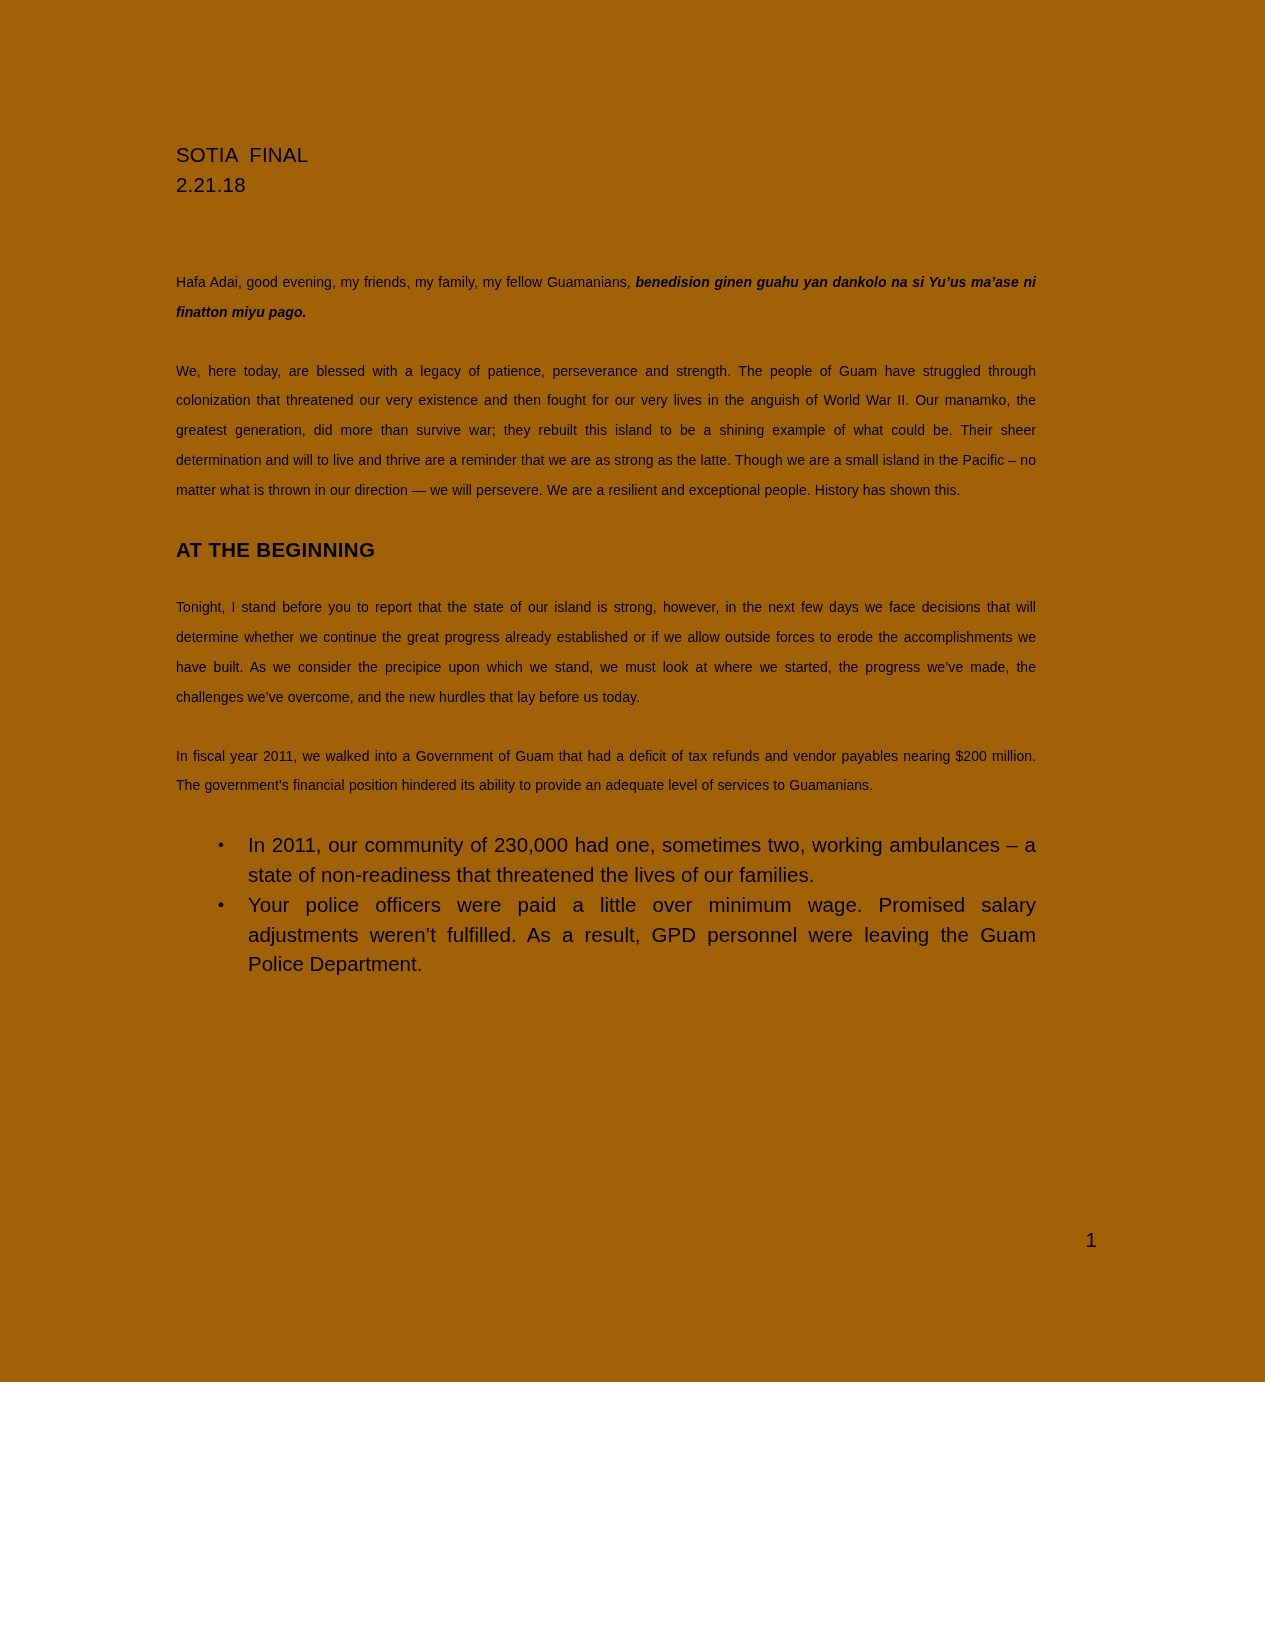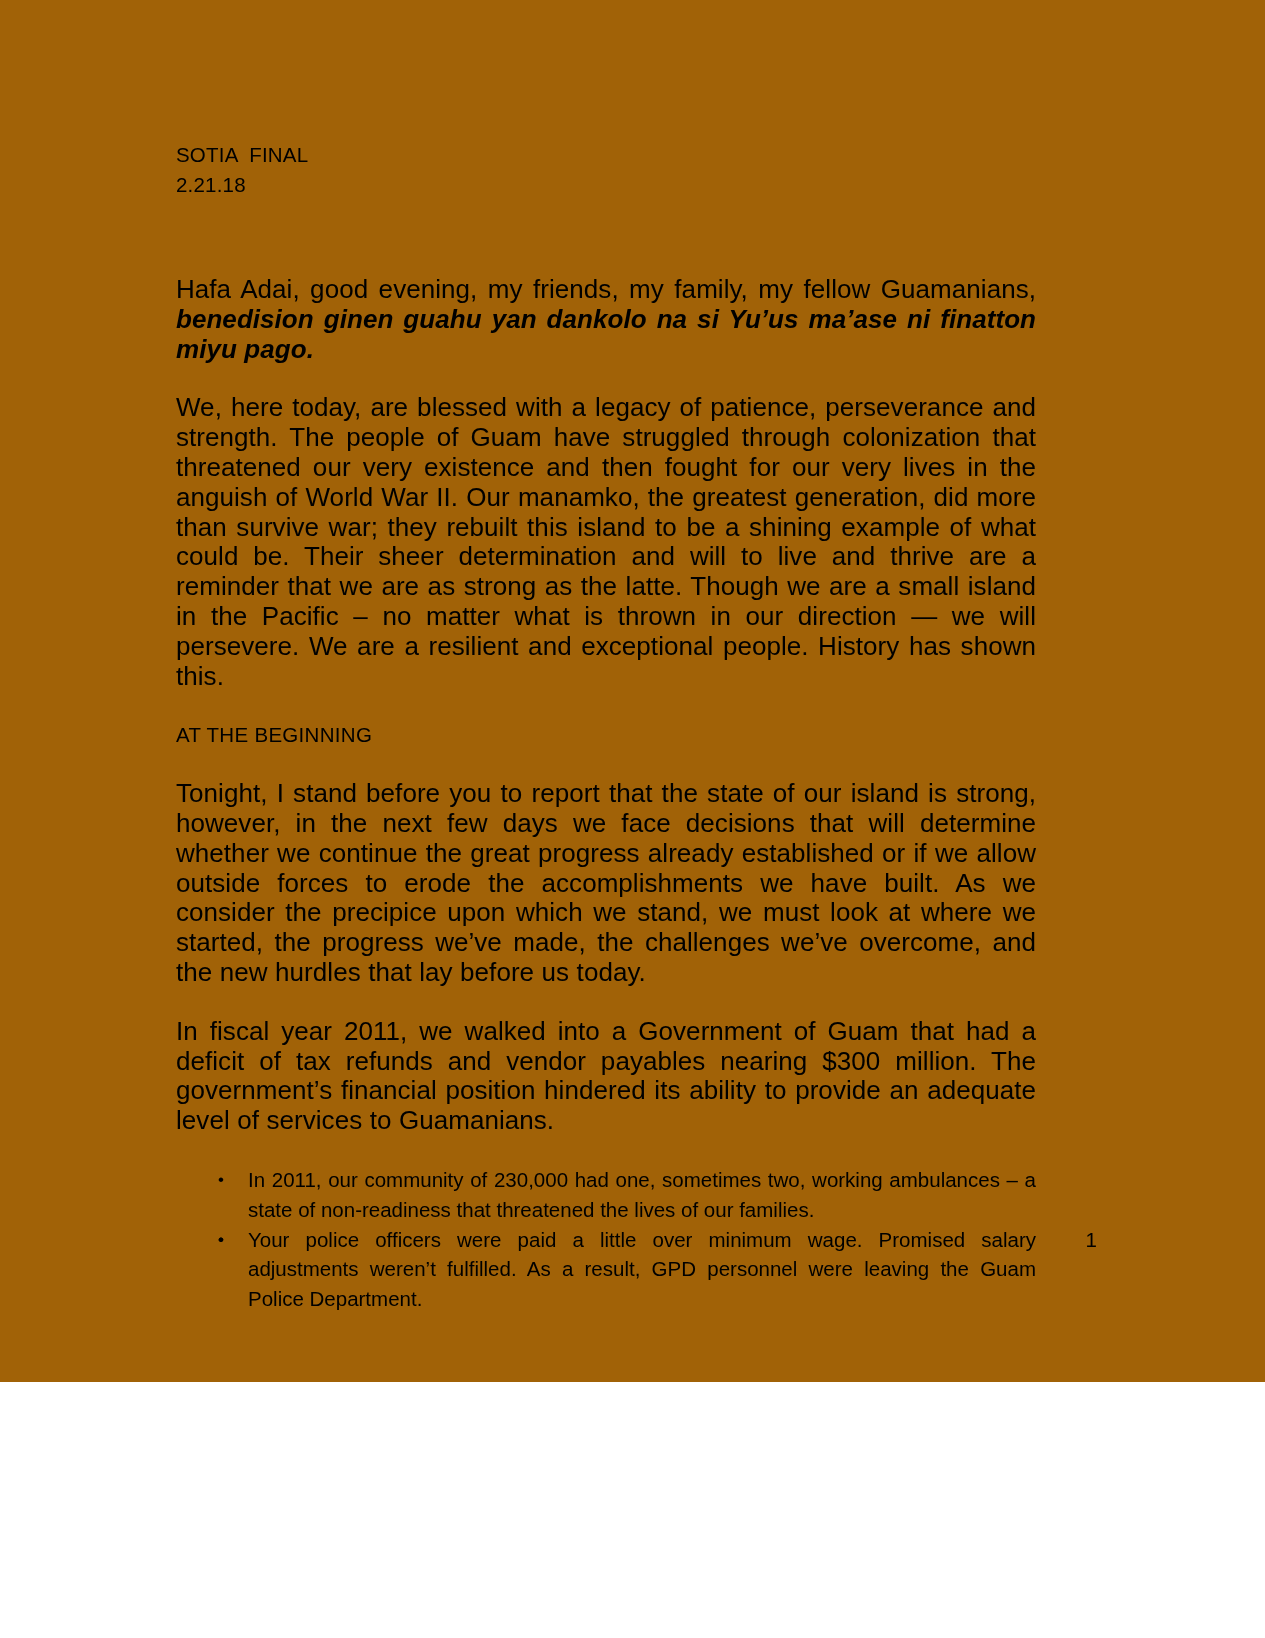--- a/index.html
+++ b/index.html
@@ -28,22 +28,22 @@
   .header-line {
     font-size: 20.5px;
     line-height: 30px;
     letter-spacing: 0.2px;
     white-space: pre;
   }
   .spacer-after-header {
     height: 58px;
   }
   p.para {
-    margin: 17px 0 29px 0;
-    font-size: 26px;
+    margin: 10px 0 29px 0;
+    font-size: 14px;
     line-height: 29.8px;
     text-align: justify;
     text-justify: inter-word;
     letter-spacing: 0.05px;
     word-spacing: 0.2px;
   }
   p.para:last-child {
     margin-bottom: 0;
   }
   .bi {
@@ -52,21 +52,21 @@
   }
   sup.ord {
     font-size: 0.62em;
     vertical-align: super;
     line-height: 0;
   }
   h2.section-head {
     margin: 0 0 29px 0;
     font-size: 20.5px;
     line-height: 29.8px;
-    font-weight: normal;
+    font-weight: bold;
     letter-spacing: 0.3px;
   }
   ul.bullets {
     margin: 0;
     padding: 0;
     list-style: none;
   }
   ul.bullets li {
     position: relative;
     margin: 0 0 0 0;
@@ -108,21 +108,21 @@
     <p class="para"><span>Hafa Adai, good evening, my friends, my family, my fellow Guamanians, </span><span class="bi">benedision ginen guahu yan dankolo na si Yu’us ma’ase ni finatton miyu pago.</span></p>
 
 
     <p class="para">We, here today, are blessed with a legacy of patience, perseverance and strength. The people of Guam have struggled through colonization that threatened our very existence and then fought for our very lives in the anguish of World War II. Our manamko, the greatest generation, did more than survive war; they rebuilt this island to be a shining example of what could be. Their sheer determination and will to live and thrive are a reminder that we are as strong as the latte. Though we are a small island in the Pacific – no matter what is thrown in our direction — we will persevere. We are a resilient and exceptional people. History has shown this.</p>
 
     <h2 class="section-head">AT THE BEGINNING</h2>
 
 
     <p class="para">Tonight, I stand before you to report that the state of our island is strong, however, in the next few days we face decisions that will determine whether we continue the great progress already established or if we allow outside forces to erode the accomplishments we have built. As we consider the precipice upon which we stand, we must look at where we started, the progress we’ve made, the challenges we’ve overcome, and the new hurdles that lay before us today.</p>
 
-    <p class="para">In fiscal year 2011, we walked into a Government of Guam that had a deficit of tax refunds and vendor payables nearing $300 million. The government’s financial position hindered its ability to provide an adequate level of services to Guamanians.</p>
+    <p class="para">In fiscal year 2011, we walked into a Government of Guam that had a deficit of tax refunds and vendor payables nearing $200 million. The government’s financial position hindered its ability to provide an adequate level of services to Guamanians.</p>
 
     <ul class="bullets">
       <li><span class="dot">•</span><span>In 2011, our community of 230,000 had one, sometimes two, working ambulances – a state of non-readiness that threatened the lives of our families.</span></li>
       <li><span class="dot">•</span></li>
       <li><span class="dot">•</span><span>Your police officers were paid a little over minimum wage. Promised salary adjustments weren’t fulfilled. As a result, GPD personnel were leaving the Guam Police Department.</span></li>
     </ul>
 
   </div>
 
   <div class="page-number">1</div>

